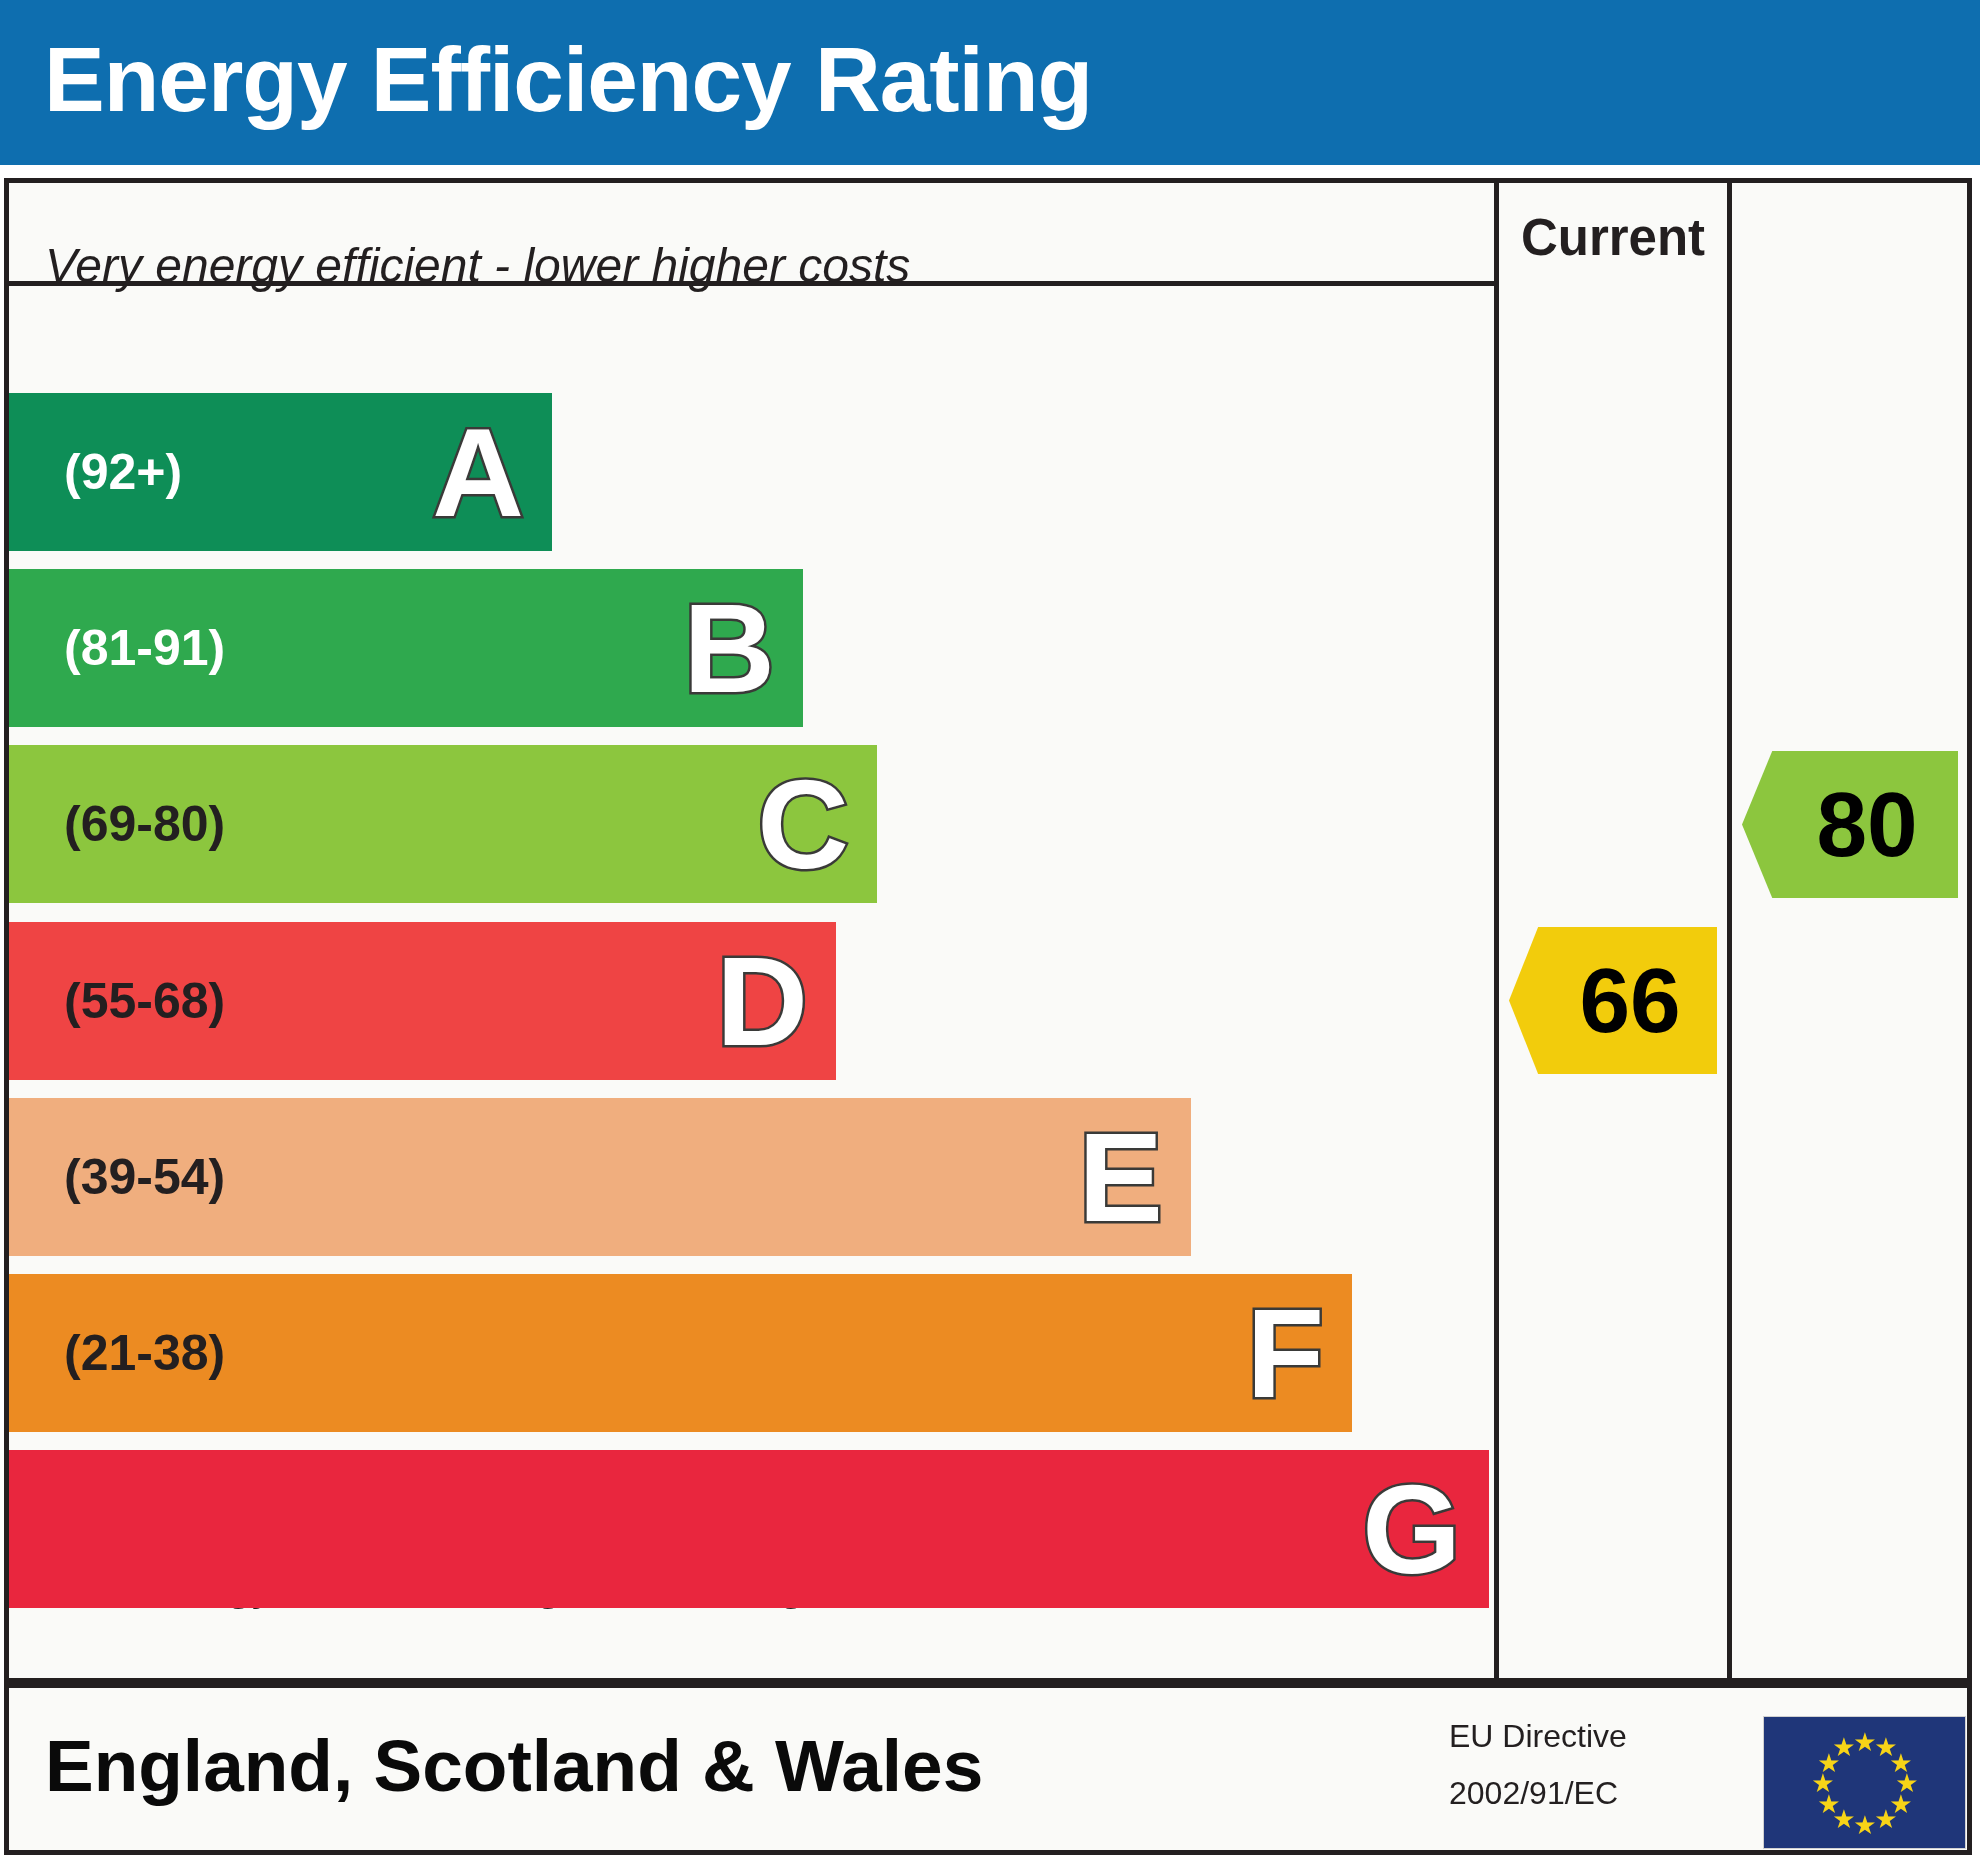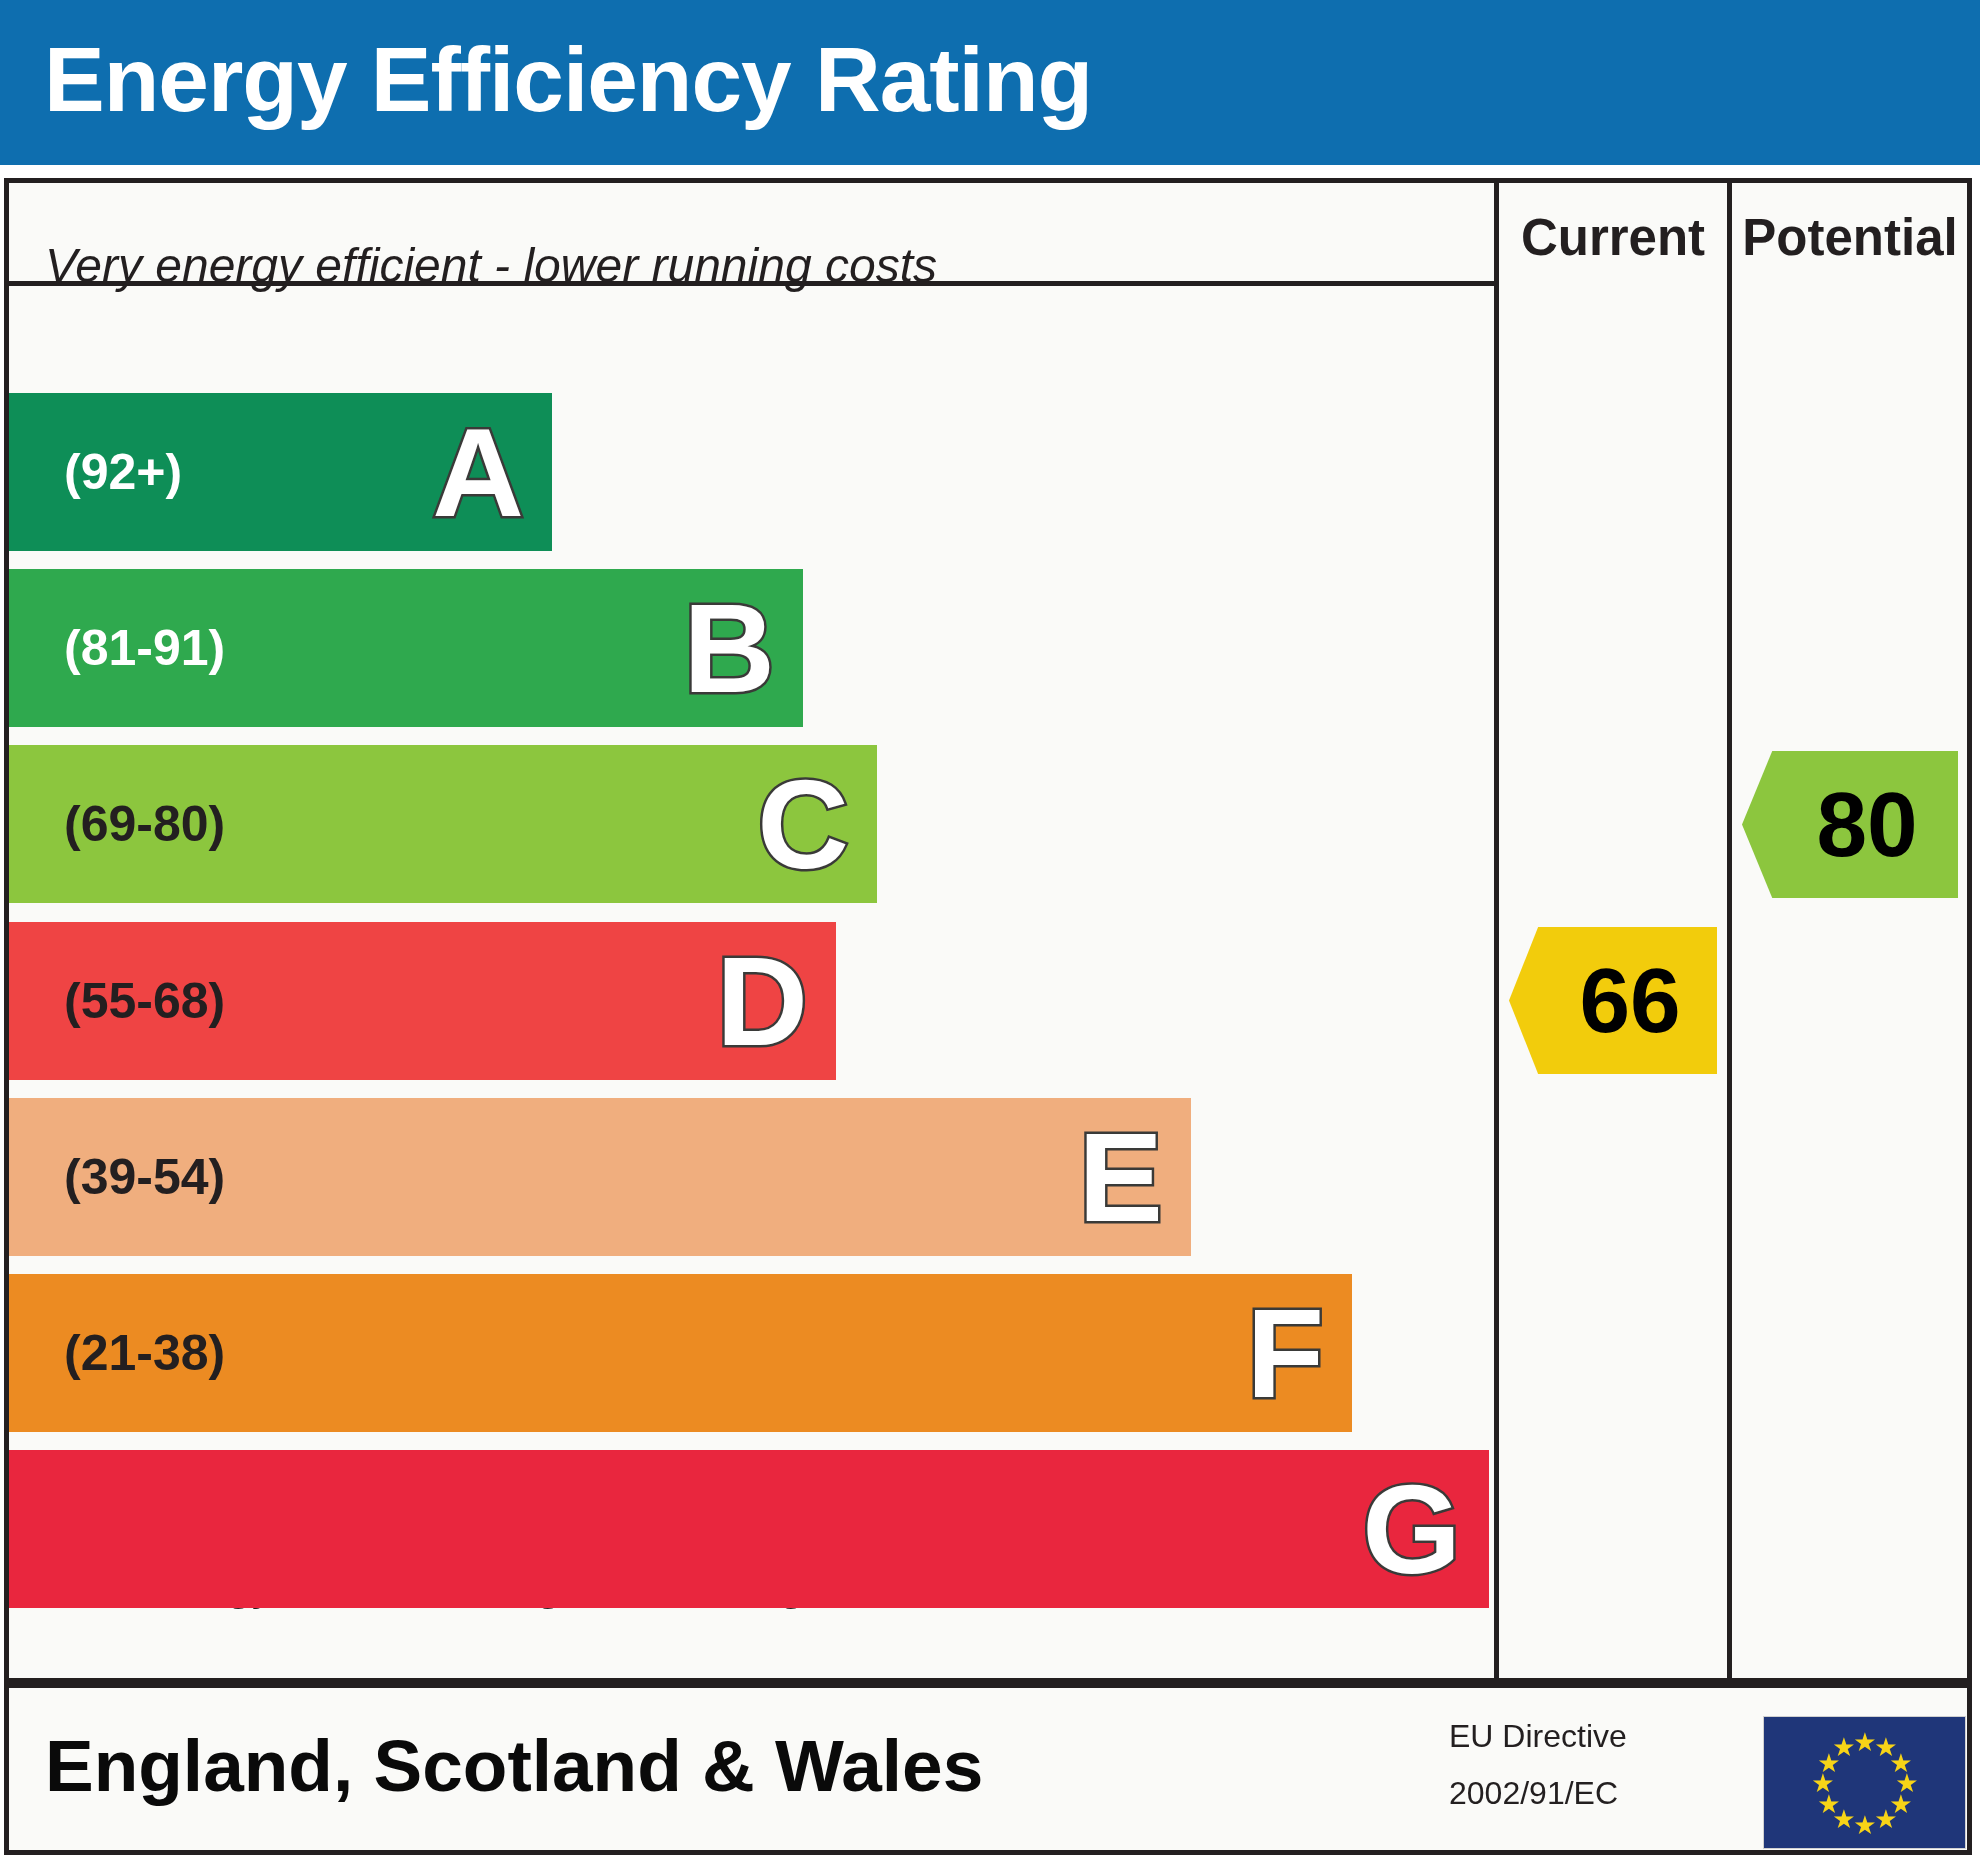--- a/index.html
+++ b/index.html
@@ -216,23 +216,22 @@
     <div class="title-text">Energy Efficiency Rating</div>
   </div>
 
   <div class="frame">
 
     <div class="header-rule-left"></div>
     <div class="col-div c1"></div>
     <div class="col-div c2"></div>
 
     <div class="col-head current">Current</div>
-    <div class="col-head potential">Potential</div>
-
-    <div class="caption top">Very energy efficient - lower running costs</div>
+
+    <div class="caption top">Very energy efficient - lower higher costs</div>
     <div class="caption bottom">Not energy efficient - higher running costs</div>
 
     <div class="bars" id="bars">
         <div class="band" style="top: 210px; width: 543px; background: rgb(14, 142, 87);">
           <div class="band-range">(92+)</div>
           <div class="band-letter" style="right: 28px;">A</div>
         </div>
         <div class="band" style="top: 386px; width: 794px; background: rgb(47, 169, 78);">
           <div class="band-range">(81-91)</div>
           <div class="band-letter" style="right: 28px;">B</div>

